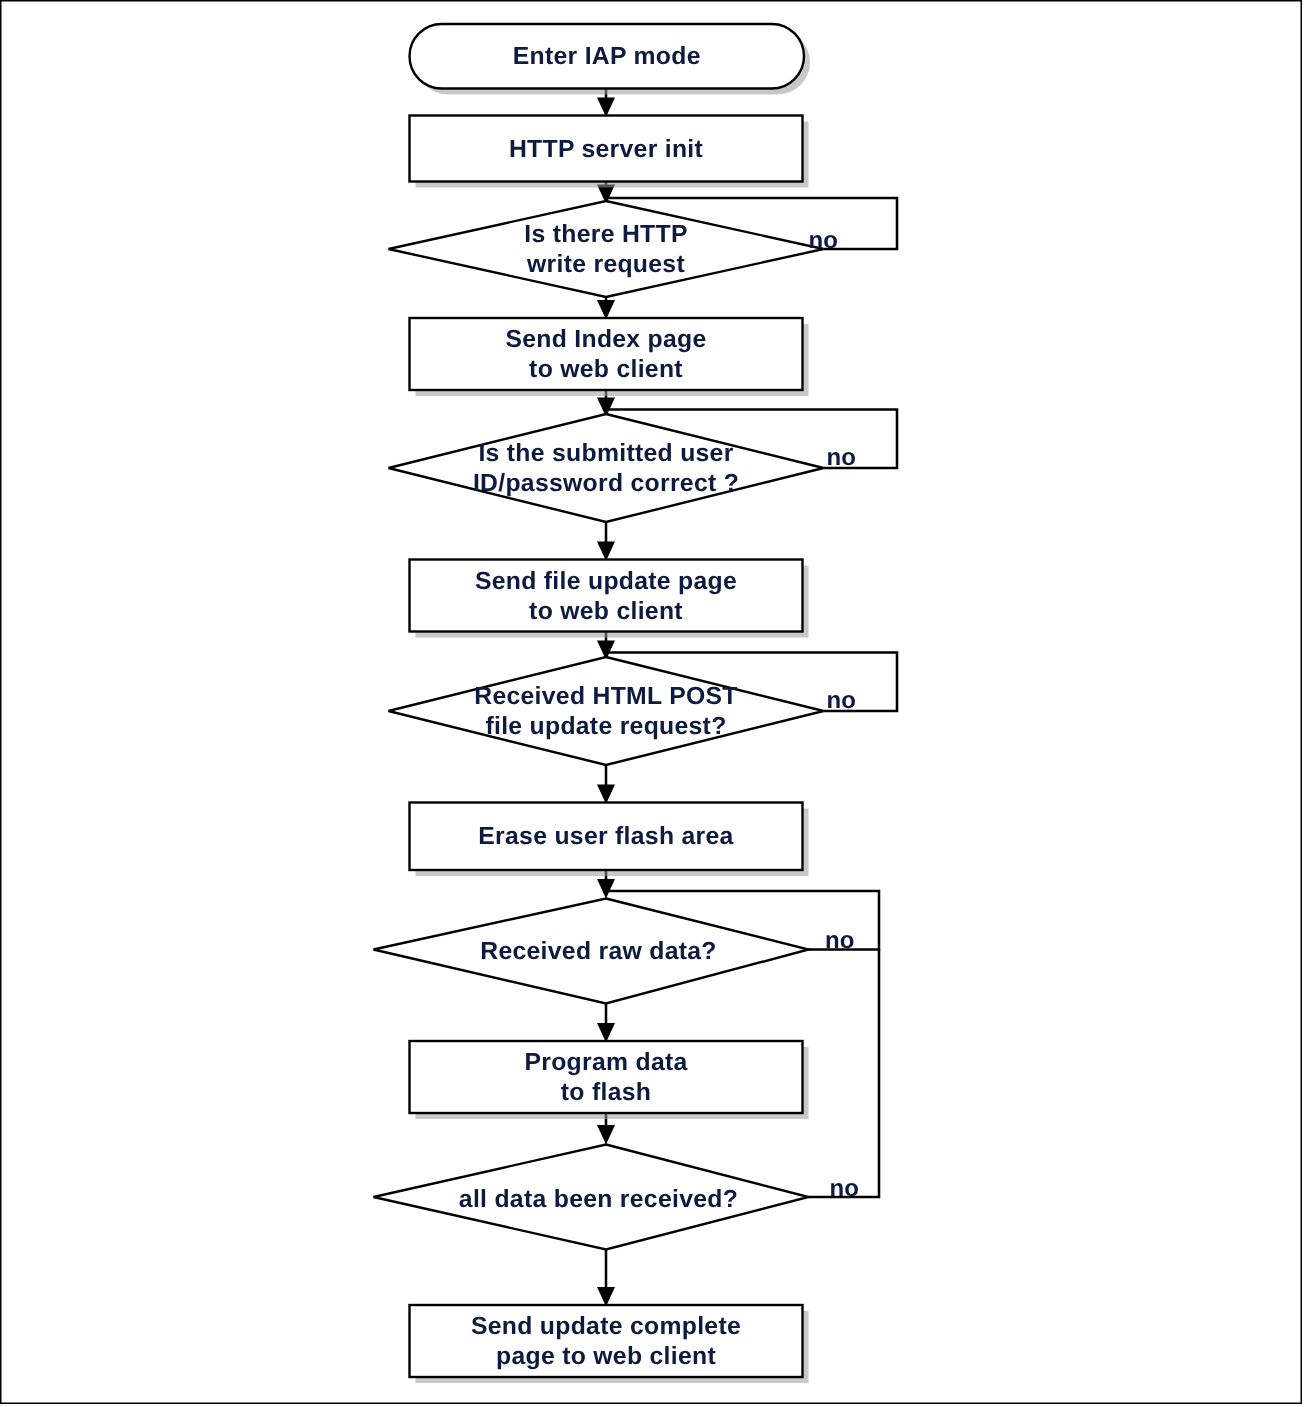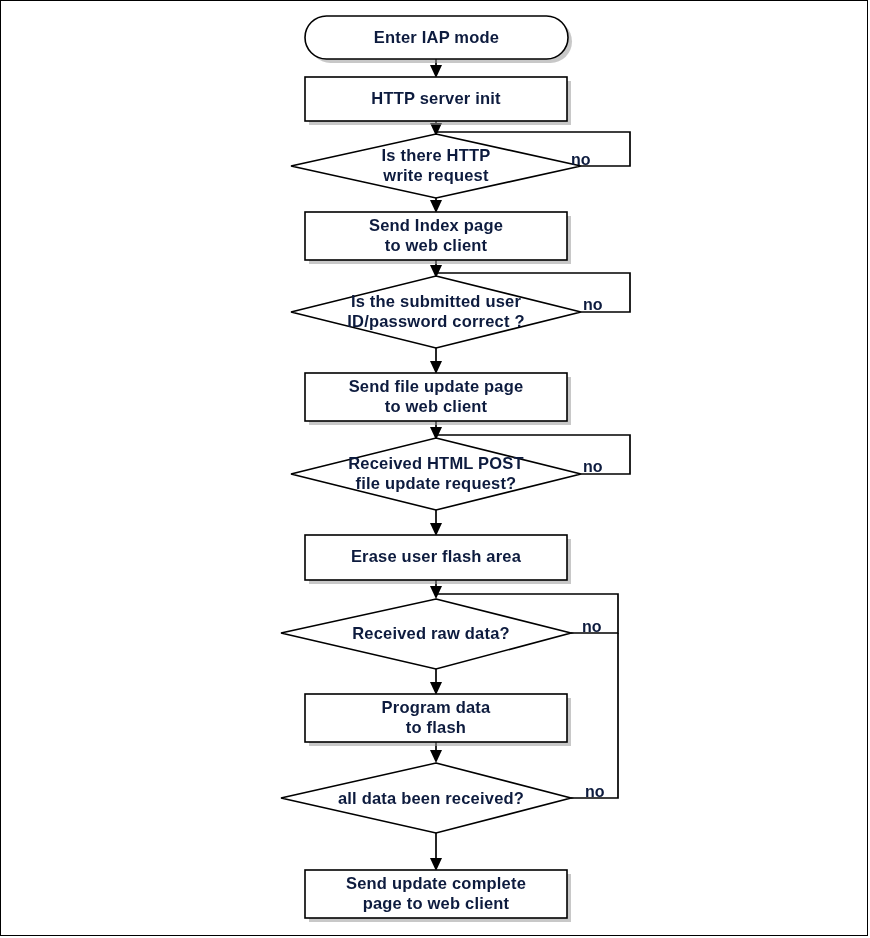--- a/index.html
+++ b/index.html
@@ -14,21 +14,20 @@
     font-family: "Liberation Sans", sans-serif;
     overflow: hidden;
   }
   #flow-frame {
     position: relative;
     width: 868px;
     height: 936px;
     border: 1px solid #000000;
     background: #ffffff;
     box-sizing: border-box;
-    padding-left: 32px;
   }
   #flow-svg {
     display: block;
     width: 868px;
     height: 936px;
   }
   .node-shape {
     fill: #ffffff;
     stroke: #000000;
     stroke-width: 1.6;

